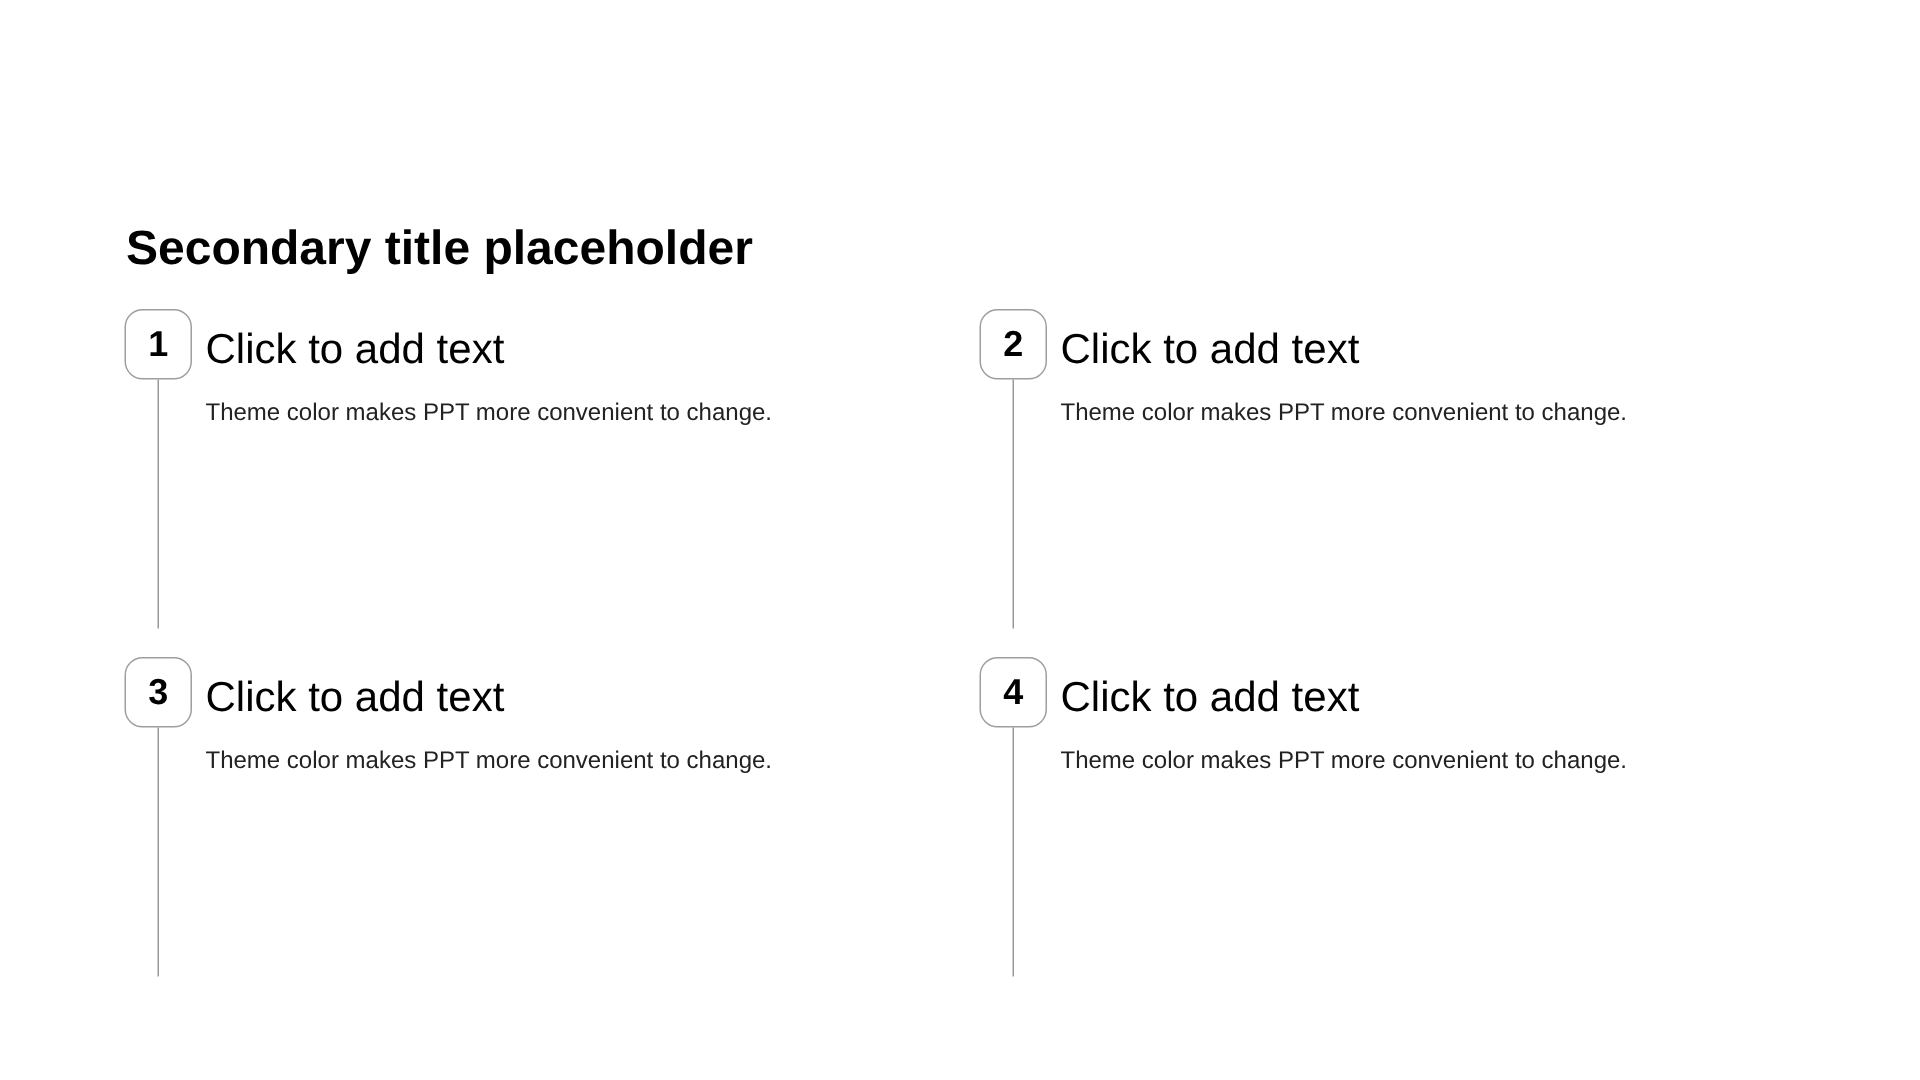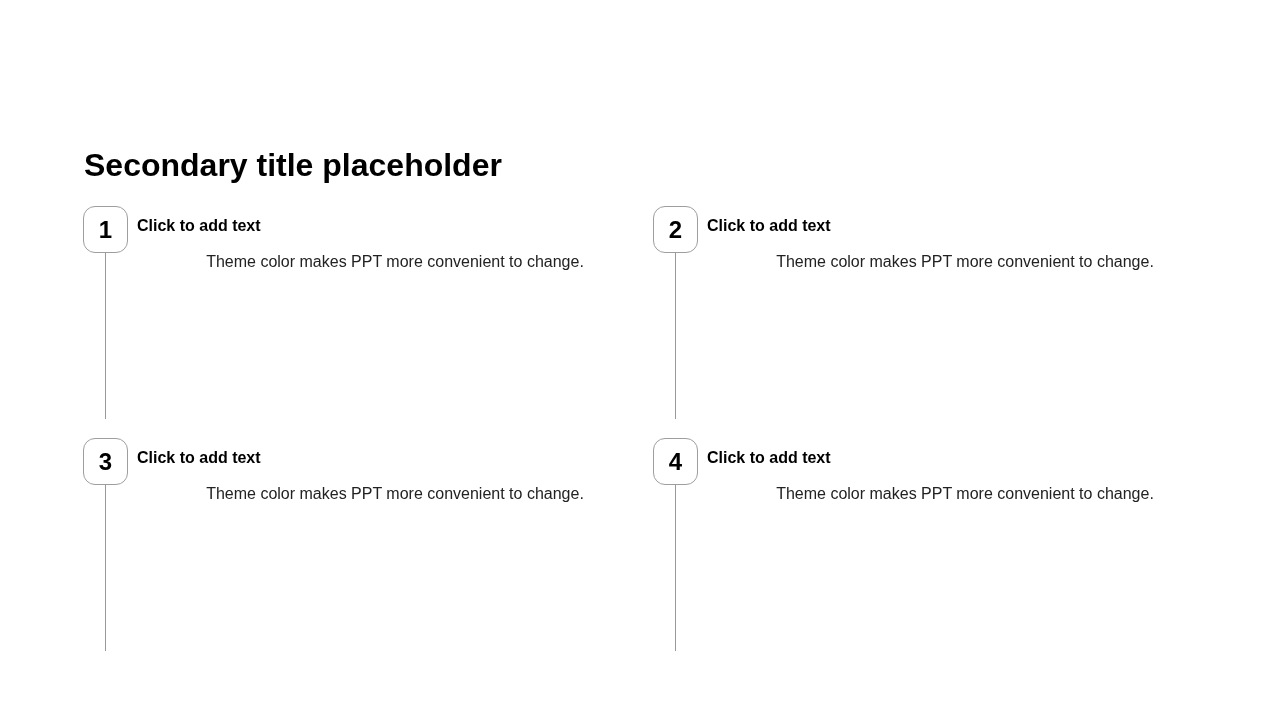--- a/index.html
+++ b/index.html
@@ -62,34 +62,33 @@
     width:1px;
     height:166px;
     background:var(--connector);
   }
   .item-text{
     flex:1;
     margin-left:9px;
     min-width:0;
   }
   .item-heading{
-    font-size:16px;
-    font-weight:bold;
+    font-size:28px;
+    font-weight:normal;
     line-height:1.15;
     margin-top:11px;
     color:var(--text-heading);
     cursor:text;
   }
   .item-body{
     font-size:16px;
     line-height:1.2;
     margin-top:17px;
     color:var(--text-body);
     cursor:text;
-    text-align:center;
   }
 </style>
 </head>
 <body>
 
 <div class="slide">
 
   <h1 class="slide-title">Secondary title placeholder</h1>
 
   <div class="items-grid">

